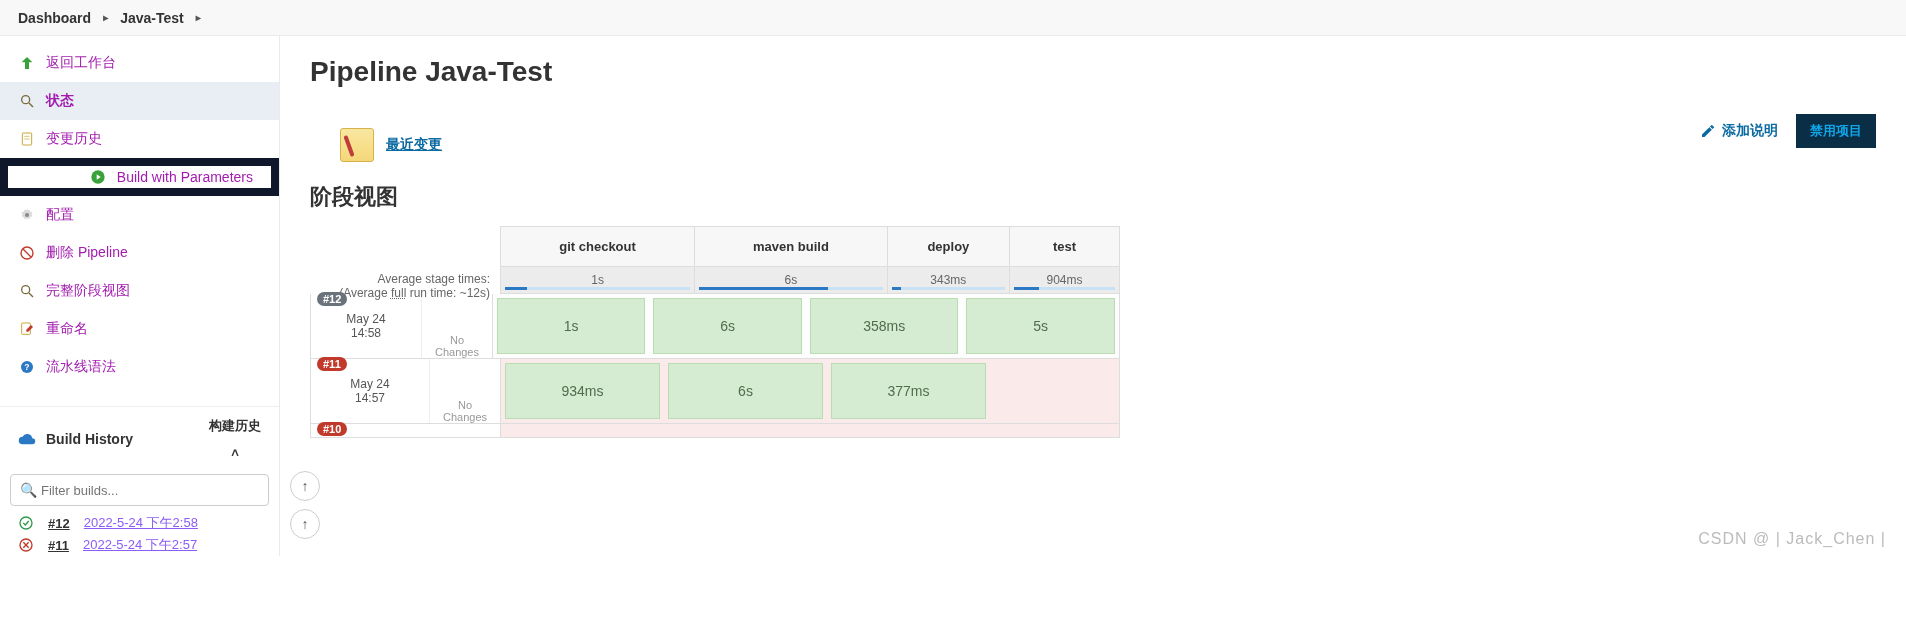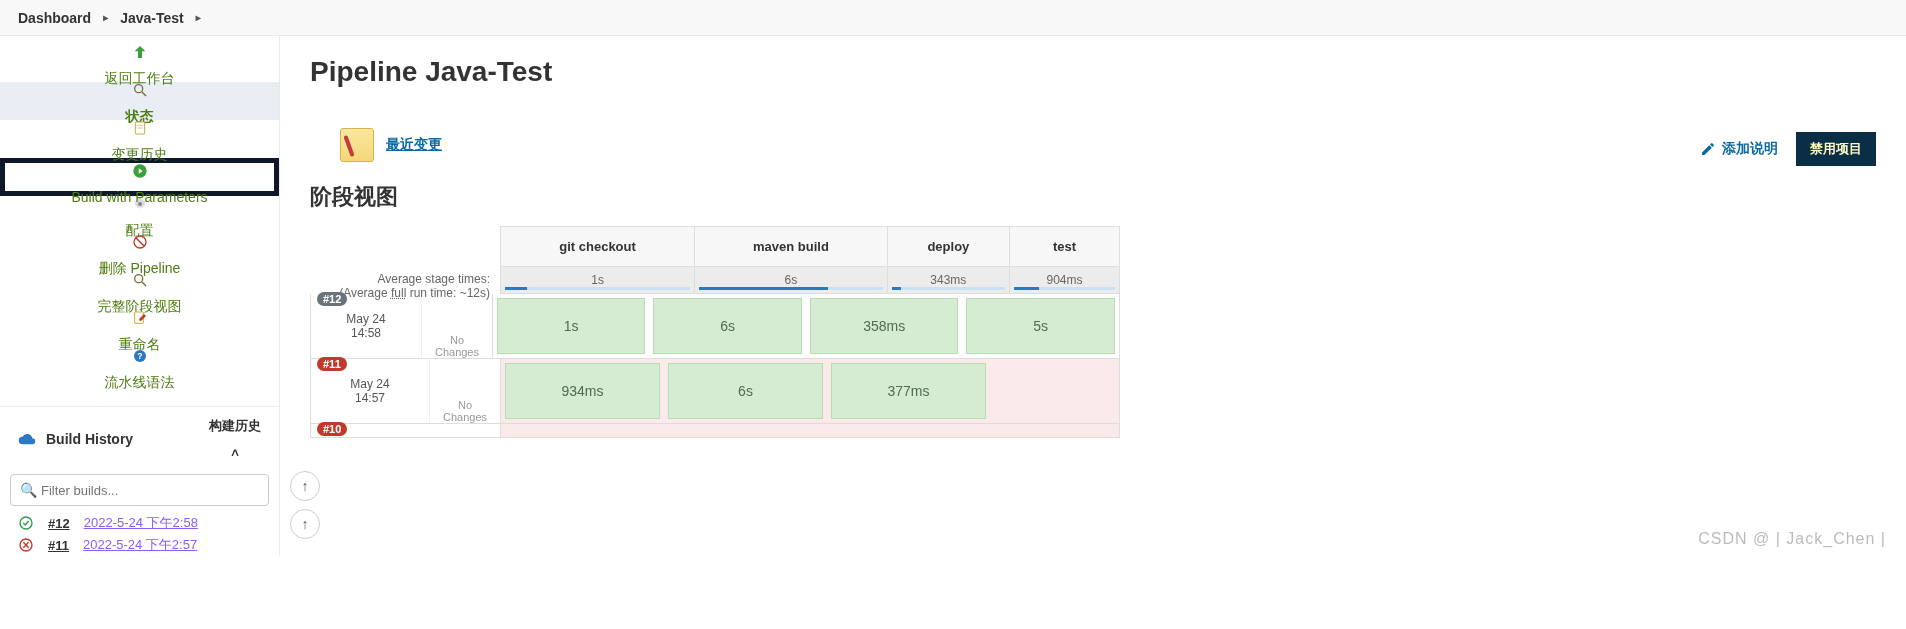--- a/index.html
+++ b/index.html
@@ -2,40 +2,40 @@
 <html><head>
 <meta charset="utf-8">
 <style>
 * { box-sizing: border-box; margin: 0; padding: 0; }
 body { font-family: "Segoe UI", "Microsoft YaHei", Arial, sans-serif; font-size: 14px; color: #333; background: #fff; width: 1906px; }
 .breadcrumb-bar { height: 36px; background: #f8f8f8; border-bottom: 1px solid #eaeaea; display: flex; align-items: center; padding: 0 18px; font-weight: 600; color: #333; }
 .breadcrumb-bar .bc-item { cursor: pointer; }
 .breadcrumb-bar .bc-sep { margin: 0 12px; font-size: 10px; color: #555; }
 .layout { display: flex; }
 .sidebar { width: 280px; border-right: 1px solid #eaeaea; padding-top: 8px; }
-.side-item { display: flex; align-items: center; height: 38px; padding: 0 18px; cursor: pointer; color: #4d7c0f; font-size: 14px; gap: 10px; flex-direction: column; }
+.side-item { display: flex; align-items: center; height: 38px; padding: 0 18px; cursor: pointer; color: #a21caf; font-size: 14px; gap: 10px; }
 .side-item.active { background: #e8eef4; font-weight: 600; }
-.side-item.highlighted { border: 5px solid #0f172a; }
+.side-item.highlighted { border: 8px solid #0f172a; justify-content: flex-end; }
 .side-icon { width: 18px; height: 18px; display: inline-flex; align-items: center; justify-content: center; font-size: 14px; }
 .side-sep { height: 10px; }
 .bh-section { padding: 10px 18px 8px; display: flex; align-items: center; justify-content: space-between; cursor: pointer; border-top: 1px solid #eee; margin-top: 10px; }
 .bh-left { display: flex; align-items: center; gap: 10px; font-weight: 600; }
 .bh-right { display: flex; align-items: center; gap: 10px; color: #333; font-size: 13px; font-weight: 600; flex-direction: column; }
 .filter-wrap { padding: 6px 10px; }
 .filter { width: 100%; height: 32px; border: 1px solid #ccc; border-radius: 4px; padding: 0 10px 0 30px; font-size: 13px; background: #fff; }
 .filter-container { position: relative; }
 .filter-container .srch { position: absolute; left: 10px; top: 50%; transform: translateY(-50%); color: #888; font-size: 14px; }
 .build-row { display: flex; align-items: center; gap: 14px; padding: 2px 18px; font-size: 13px; }
 .build-row .bn { font-weight: 600; text-decoration: underline; color: #333; cursor: pointer; }
 .build-row .bt { text-decoration: underline; color: #8b5cf6; cursor: pointer; }
 .main { flex: 1; padding: 20px 30px; position: relative; }
 .page-title { font-size: 28px; font-weight: 700; margin-bottom: 10px; }
-.top-actions { position: absolute; right: 30px; top: 96px; display: flex; align-items: center; gap: 18px; }
+.top-actions { position: absolute; right: 30px; top: 78px; display: flex; align-items: center; gap: 18px; }
 .add-desc { color: #0b6aa2; font-weight: 600; cursor: pointer; display: flex; align-items: center; gap: 6px; }
-.disable-btn { background: #0b2e47; color: #fef9c3; border: none; padding: 8px 14px; font-weight: 600; font-size: 13px; cursor: pointer; }
+.disable-btn { background: #0b2e47; color: #0ea5e9; border: none; padding: 8px 14px; font-weight: 600; font-size: 13px; cursor: pointer; }
 .recent { display: flex; align-items: center; gap: 12px; margin: 40px 0 20px 30px; }
 .recent .notepad { width: 34px; height: 34px; background: linear-gradient(#f9e7a0,#f5d77a); border: 1px solid #d6b24a; border-radius: 3px; position: relative; }
 .recent .notepad::before { content: ""; position: absolute; left: 6px; top: 6px; width: 4px; height: 22px; background: #c13b3b; border-radius: 2px; transform: rotate(-20deg); }
 .recent a { color: #0b6aa2; font-weight: 600; text-decoration: underline; cursor: pointer; }
 .stage-title { font-size: 22px; font-weight: 700; margin-bottom: 14px; }
 .stage-table { border-collapse: collapse; width: 620px; margin-left: 190px; }
 .stage-table th, .stage-table td { border: 1px solid #ddd; text-align: center; }
 .stage-table th { background: #f7f7f7; font-weight: 600; padding: 12px 8px; font-size: 13px; }
 .avg-row td, .avg-row th { background: #ececec; color: #666; font-size: 12px; padding: 6px 8px; position: relative; }
 .avg-label { text-align: right; padding: 6px 10px; font-size: 12px; color: #666; }

